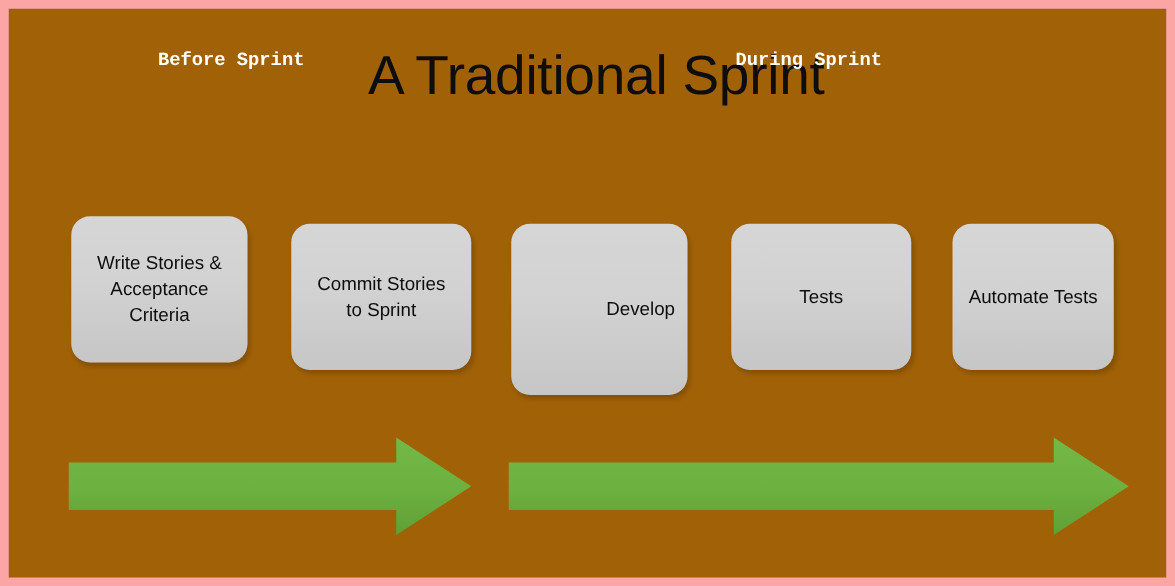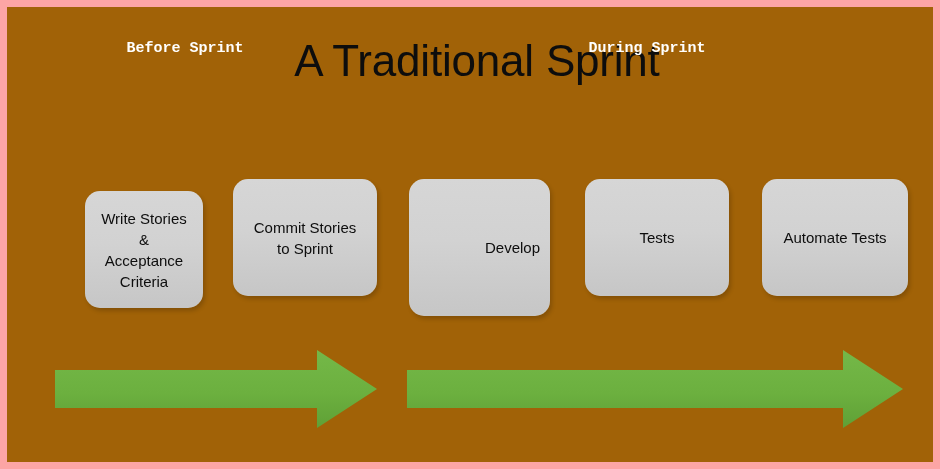--- a/index.html
+++ b/index.html
@@ -51,25 +51,25 @@
     font-size: 15px;
     line-height: 21px;
     padding: 4px 10px;
   }
   .proc-box .proc-label {
     display: block;
     width: 100%;
     white-space: pre-line;
   }
 
-  .proc-box.b1 { left: 50px;  top: 184px; width: 118px; height: 117px; margin-left: 28px; }
+  .proc-box.b1 { left: 50px;  top: 166px; width: 141px; height: 117px; }
   .proc-box.b2 { left: 226px; top: 172px; width: 144px; height: 117px; }
   .proc-box.b3 { left: 402px; top: 172px; width: 141px; height: 137px; text-align: right; }
   .proc-box.b4 { left: 578px; top: 172px; width: 144px; height: 117px; }
-  .proc-box.b5 { left: 755px; top: 172px; width: 146px; height: 117px; }
+  .proc-box.b5 { left: 755px; top: 172px; width: 129px; height: 117px; }
 
   
   .arrow-wrap {
     position: absolute;
     top: 341px;
     height: 82px;
   }
   .arrow-wrap svg {
     display: block;
     width: 100%;

